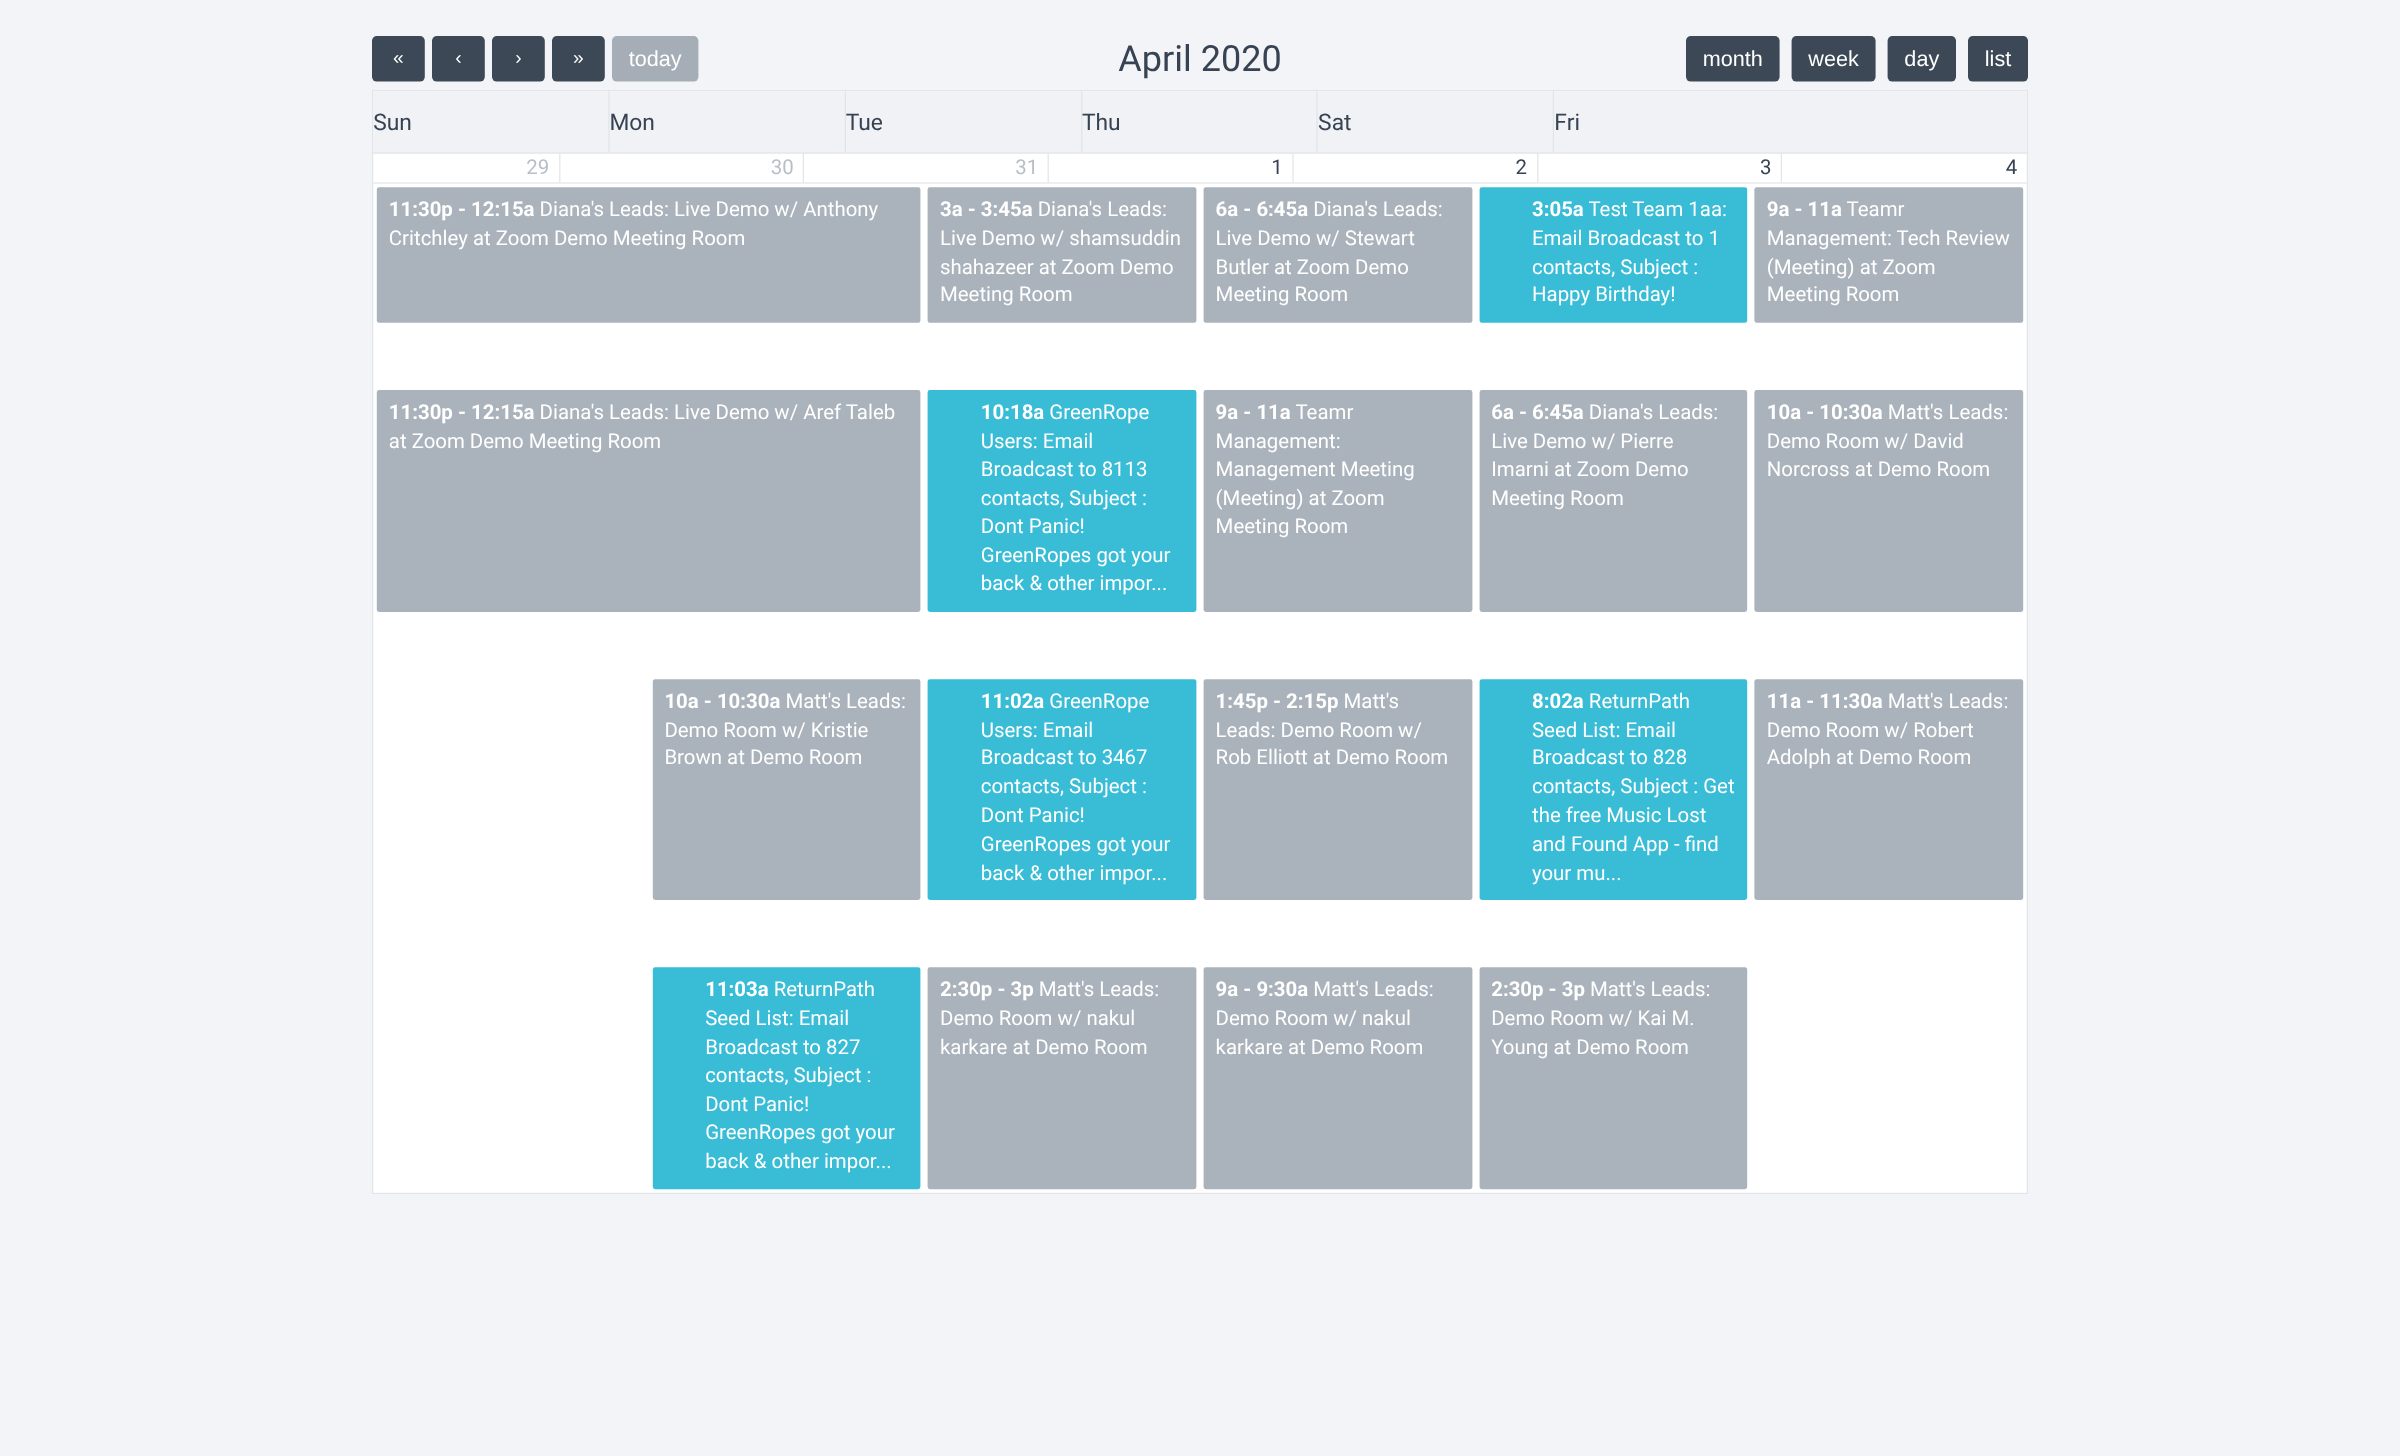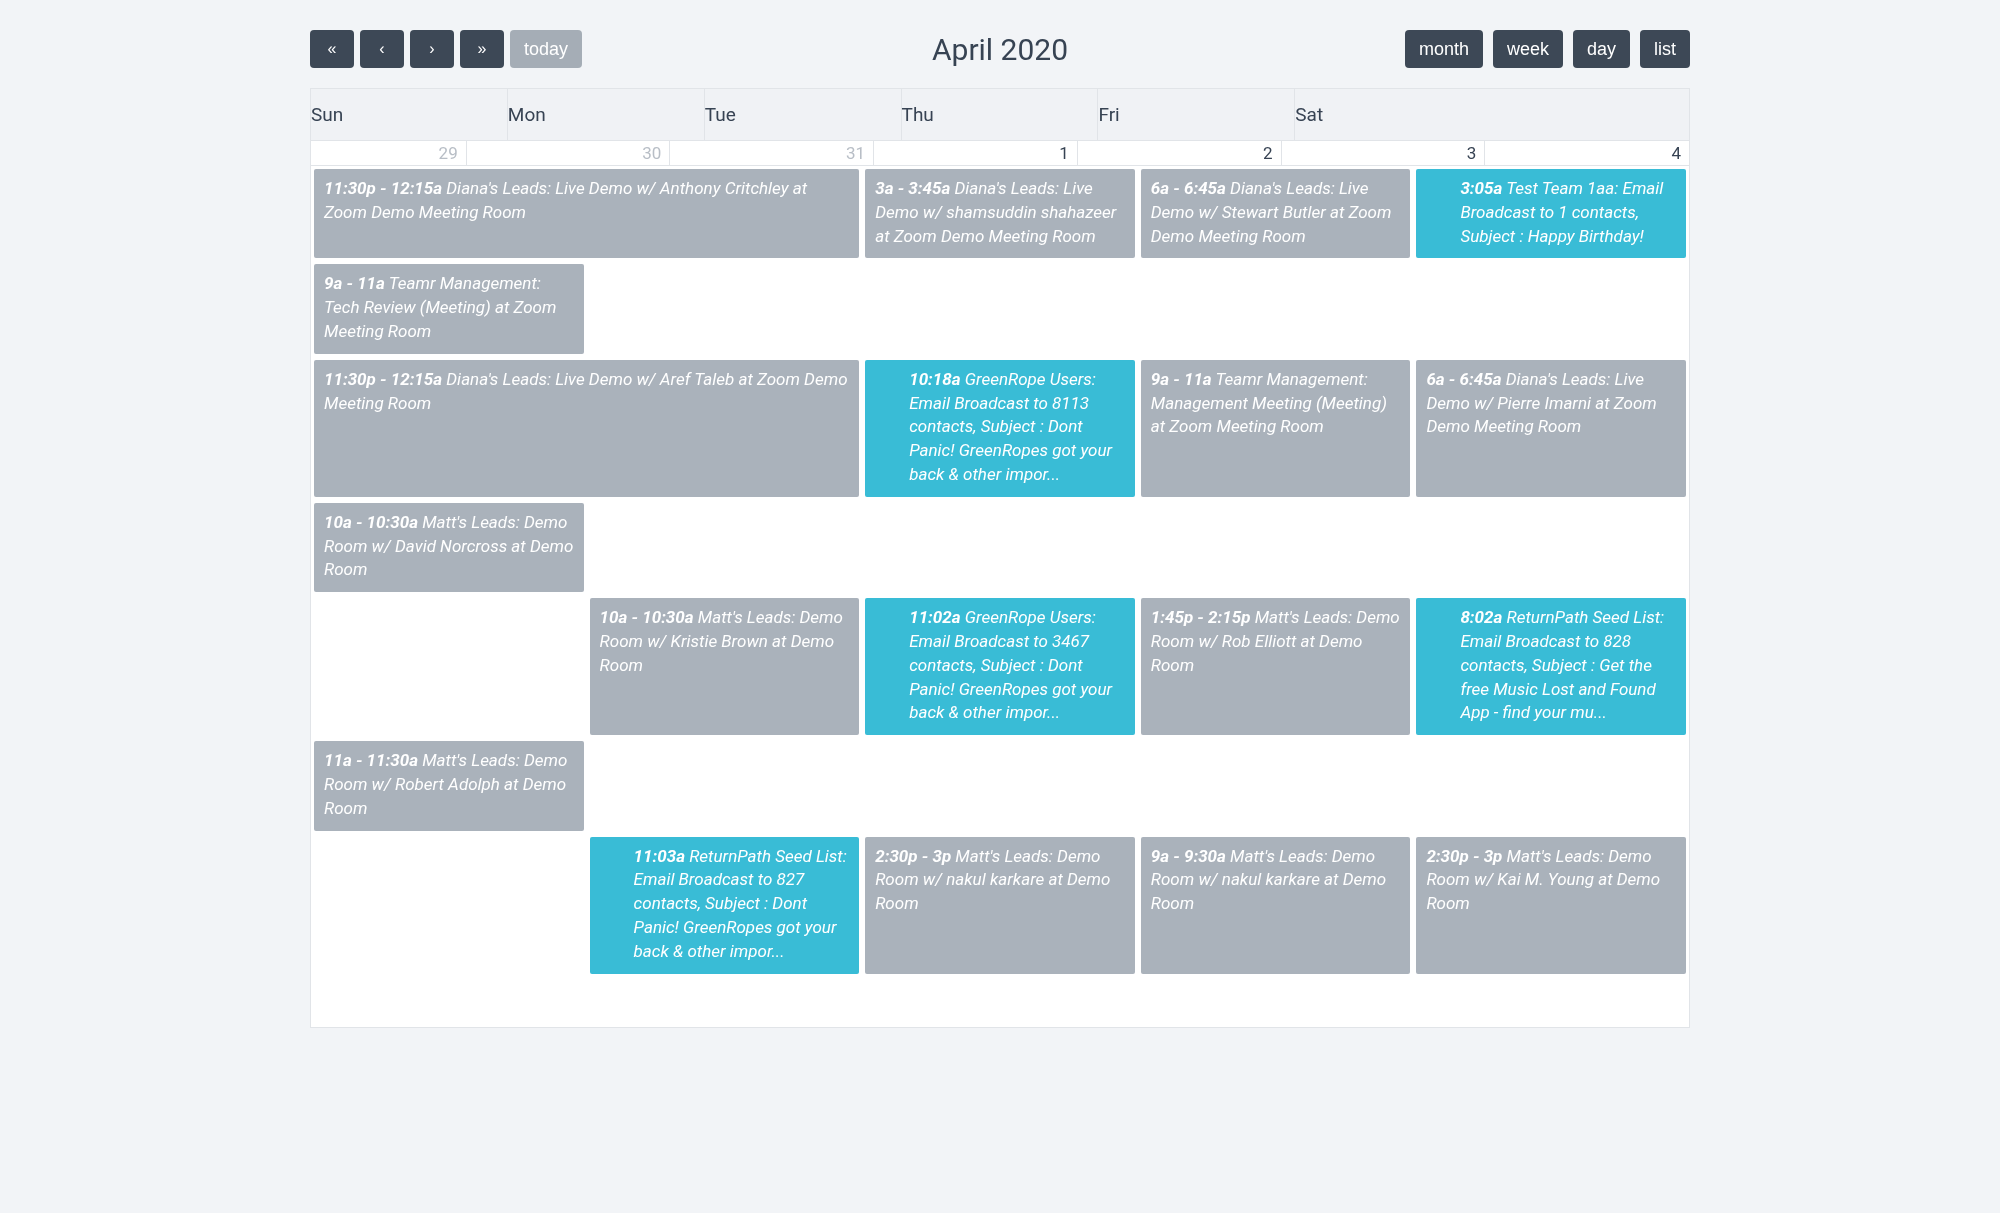--- a/index.html
+++ b/index.html
@@ -9,21 +9,21 @@
       padding: 30px;
       color: #374353;
     }
     .calendar-container {
       max-width: 1380px;
       margin: 0 auto;
     }
     .toolbar {
       display: flex;
       align-items: center;
-      margin-bottom: 20px;
+      margin-bottom: 7px;
       position: relative;
     }
     .nav-group {
       display: flex;
       gap: 6px;
     }
     .nav-btn {
       background: #3d4856;
       color: #fff;
       border: none;
@@ -99,23 +99,22 @@
       padding: 2px 8px 2px 6px;
       font-size: 17px;
       color: #374353;
       border-right: 1px solid #e1e4e8;
     }
     .date-number:last-child { border-right: none; }
     .date-number.muted { color: #b8bec6; }
 
     .events-layer {
       display: grid;
-      grid-template-columns: repeat(5, 1fr);
+      grid-template-columns: repeat(6, 1fr);
       position: relative;
-      font-style: italic;
     }
     .event {
       color: #fff;
       font-size: 17px;
       line-height: 1.4;
       padding: 8px 10px 10px 10px;
       margin: 3px 3px 3px 3px;
       border-radius: 2px;
       overflow: hidden;
       min-height: 44px;
@@ -162,22 +161,22 @@
       <button class="view-btn">list</button>
     </div>
   </div>
 
   <div class="calendar-grid">
     <div class="day-headers">
       <div class="day-header">Sun</div>
       <div class="day-header">Mon</div>
       <div class="day-header">Tue</div>
       <div class="day-header">Thu</div>
+      <div class="day-header">Sat</div>
       <div class="day-header">Fri</div>
-      <div class="day-header">Sat</div>
     </div>
 
     <div class="date-number-row">
       <div class="date-number muted">29</div>
       <div class="date-number muted">30</div>
       <div class="date-number muted">31</div>
       <div class="date-number">1</div>
       <div class="date-number">2</div>
       <div class="date-number">3</div>
       <div class="date-number">4</div>

